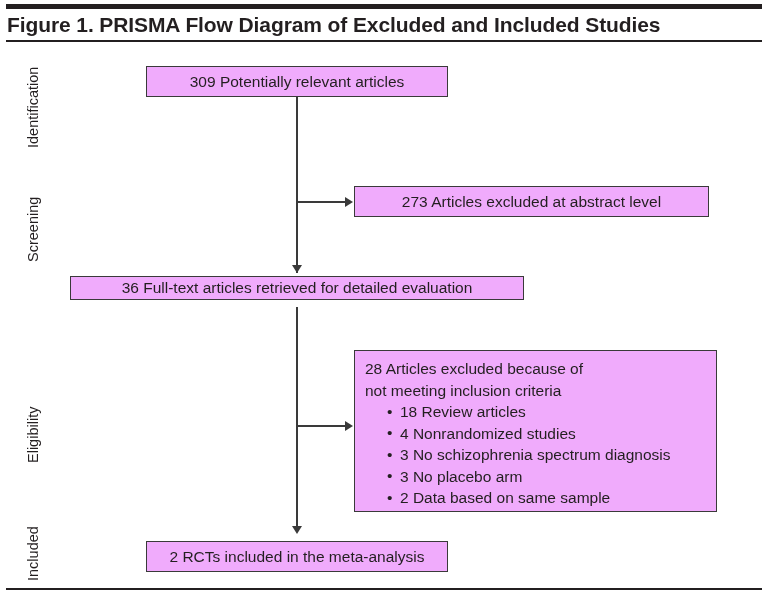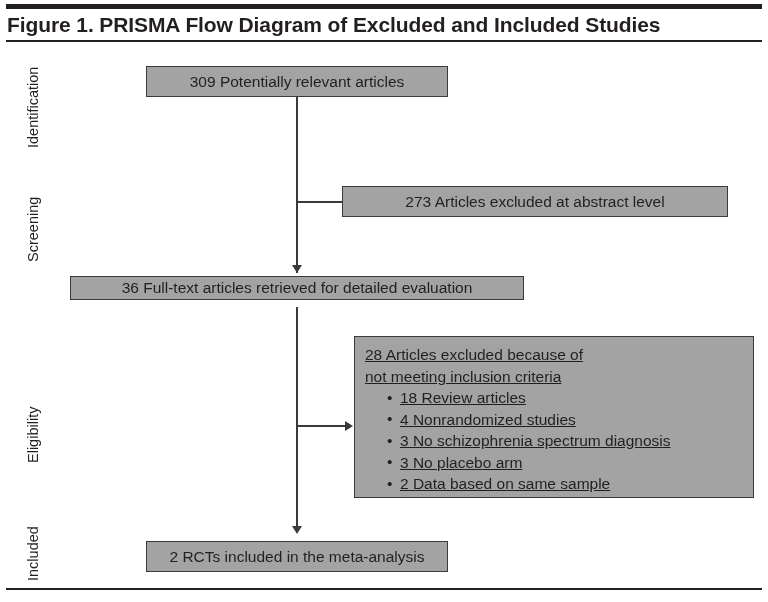--- a/index.html
+++ b/index.html
@@ -66,21 +66,21 @@
     font-size: 14.5px;
     color: #231f20;
     white-space: nowrap;
     line-height: 1;
   }
 
   
   .flow-box {
     position: absolute;
     border: 1.6px solid #3a3a3a;
-    background: #a3a3a3;
+    background: #f0abfc;
     box-sizing: border-box;
     font-size: 15.5px;
     color: #231f20;
   }
   .flow-box.single {
     display: flex;
     align-items: center;
     justify-content: center;
     text-align: center;
     white-space: nowrap;
@@ -150,31 +150,31 @@
   <div class="stage-label" style="left:26px; top:581px;">Included</div>
 
   <div class="flow-box single" style="left:146px; top:66px; width:302px; height:31px;">309 Potentially relevant articles</div>
 
   <div class="conn v-line" style="left:296px; top:97px; height:176px;"></div>
   <div class="arrow-down" style="left:292px; top:265px;"></div>
 
   <div class="conn h-line" style="left:296px; top:201px; width:50px;"></div>
   <div class="arrow-right" style="left:345px; top:197px;"></div>
 
-  <div class="flow-box single" style="left:342px; top:186px; width:386px; height:31px;">273 Articles excluded at abstract level</div>
+  <div class="flow-box single" style="left:354px; top:186px; width:355px; height:31px;">273 Articles excluded at abstract level</div>
 
   <div class="flow-box single" style="left:70px; top:276px; width:454px; height:24px;">36 Full-text articles retrieved for detailed evaluation</div>
 
   <div class="conn v-line" style="left:296px; top:307px; height:225px;"></div>
   <div class="arrow-down" style="left:292px; top:526px;"></div>
 
   <div class="conn h-line" style="left:296px; top:425px; width:50px;"></div>
   <div class="arrow-right" style="left:345px; top:421px;"></div>
 
-  <div class="flow-box listbox" style="left:354px; top:336px; width:400px; height:162px;text-decoration:underline;">
+  <div class="flow-box listbox" style="left:354px; top:350px; width:363px; height:162px;">
     <span class="lead-line">28 Articles excluded because of</span>
     <span class="lead-line">not meeting inclusion criteria</span>
     <ul>
       <li>18 Review articles</li>
       <li>4 Nonrandomized studies</li>
       <li>3 No schizophrenia spectrum diagnosis</li>
       <li>3 No placebo arm</li>
       <li>2 Data based on same sample</li>
     </ul>
   </div>

